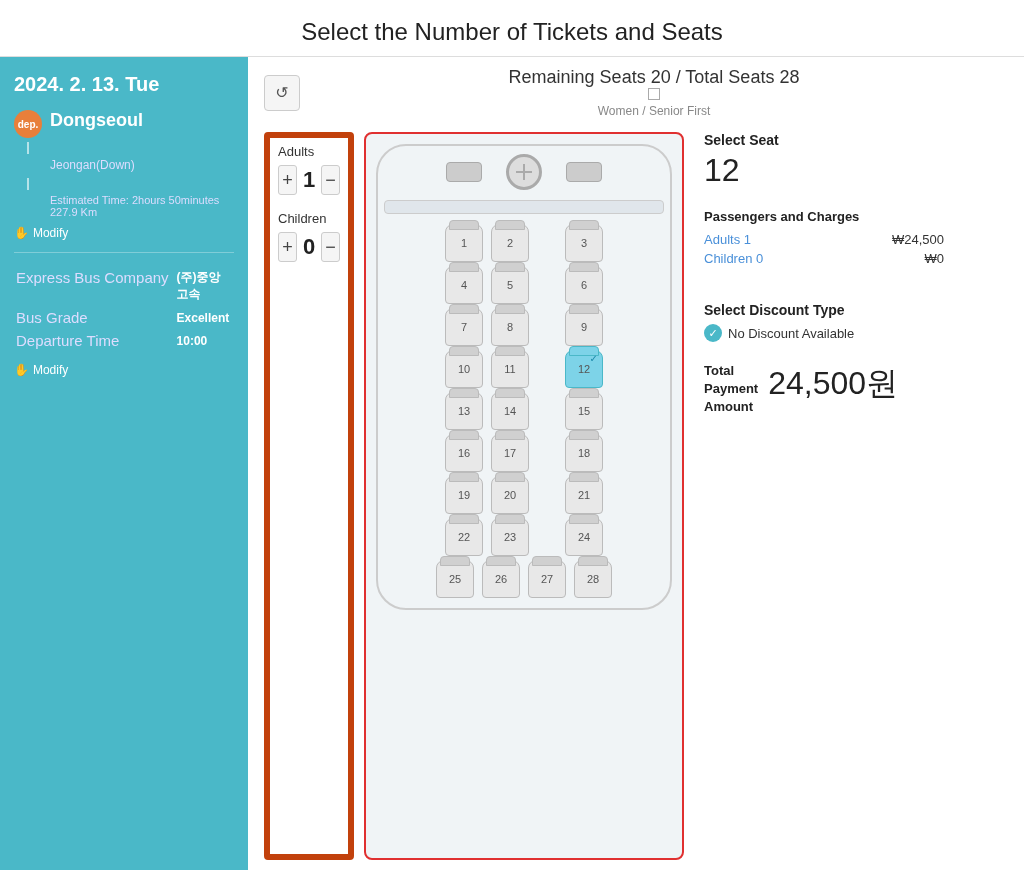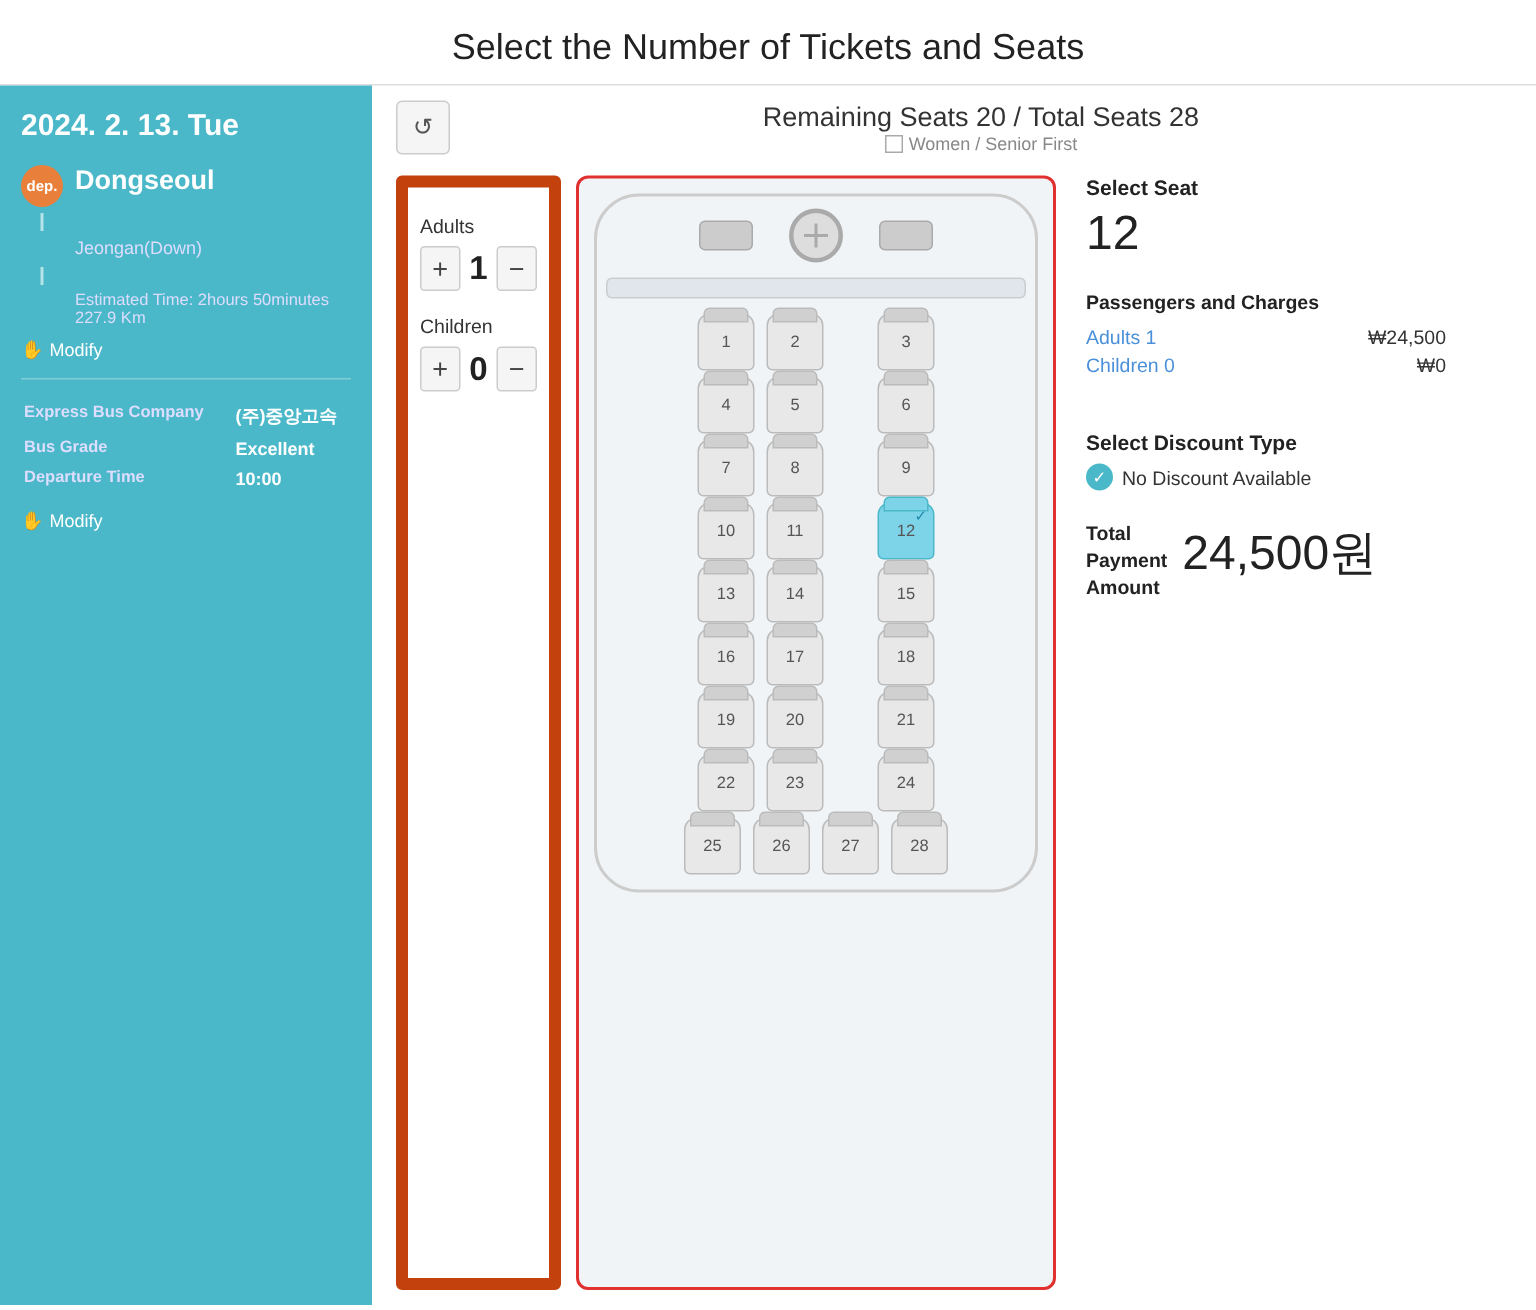--- a/index.html
+++ b/index.html
@@ -92,22 +92,21 @@
     .bus-info-table {
       font-size: 12px;
       width: 100%;
     }
 
     .bus-info-table tr td:first-child {
       color: #ddf;
       padding-right: 6px;
       vertical-align: top;
       white-space: nowrap;
-      font-size: 11px;
-      font-weight: bold;
+      font-size: 15px;
     }
 
     .bus-info-table tr td:last-child {
       font-weight: bold;
       color: #fff;
     }
 
     .bus-info-table tr { margin-bottom: 4px; }
     .bus-info-table td { padding: 2px 0; }
 
@@ -151,44 +150,45 @@
       font-weight: 400;
     }
 
     .seats-info .women-first {
       font-size: 12px;
       color: #888;
       display: flex;
       align-items: center;
       justify-content: center;
       gap: 4px;
+      flex-direction: column;
     }
 
     .women-first-box {
       width: 12px; height: 12px;
       border: 1px solid #aaa;
       background: #fff;
       display: inline-block;
     }
 
     
     .middle-section {
       display: flex;
       gap: 10px;
       margin-top: 8px;
       flex: 1;
     }
 
     
     .ticket-counter {
-      width: 110px;
+      width: 90px;
       flex-shrink: 0;
-      border: 8px solid #c2410c;
+      border: 6px solid #c2410c;
       border-radius: 4px;
-      padding: 18px 8px;
+      padding: 6px 8px;
       display: flex;
       flex-direction: column;
       gap: 16px;
     }
 
     .counter-group {
       display: flex;
       flex-direction: column;
       align-items: center;
     }

